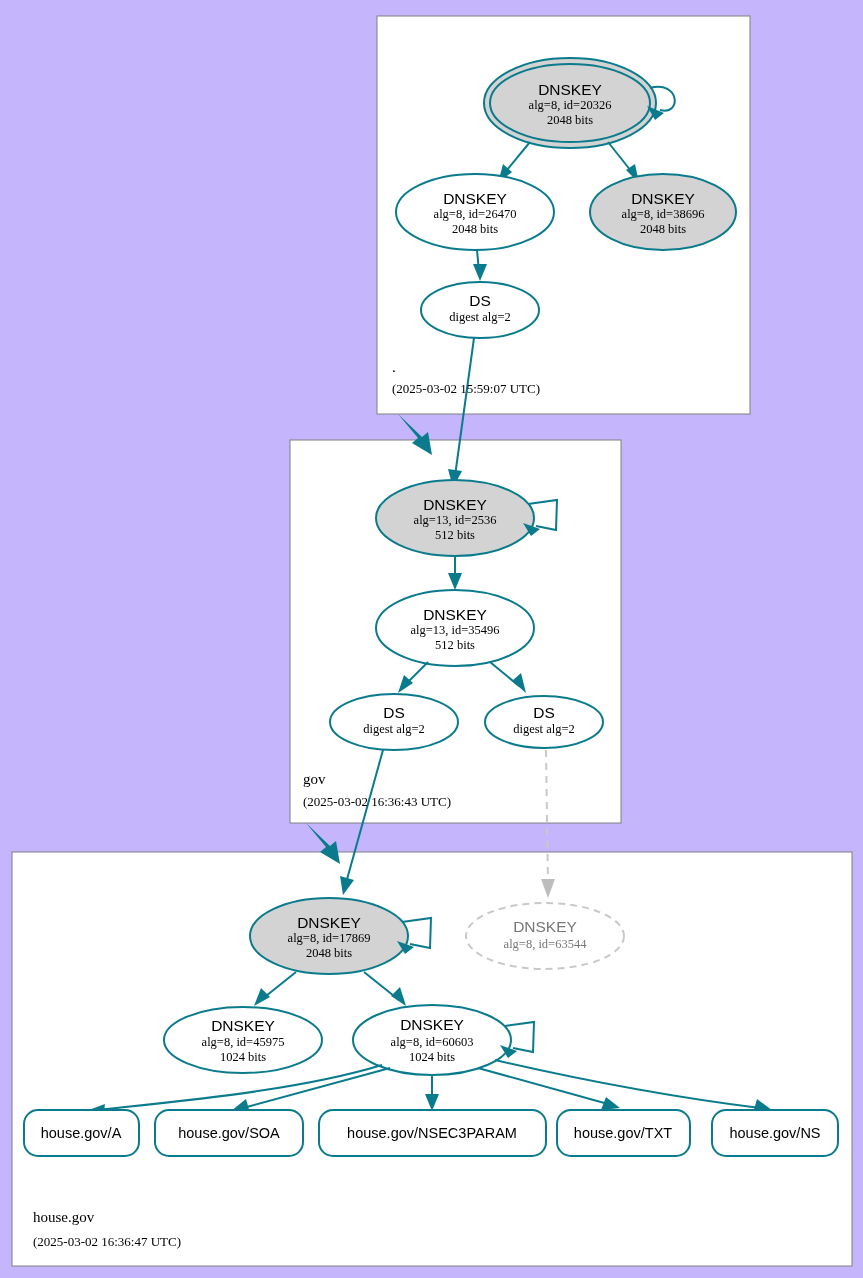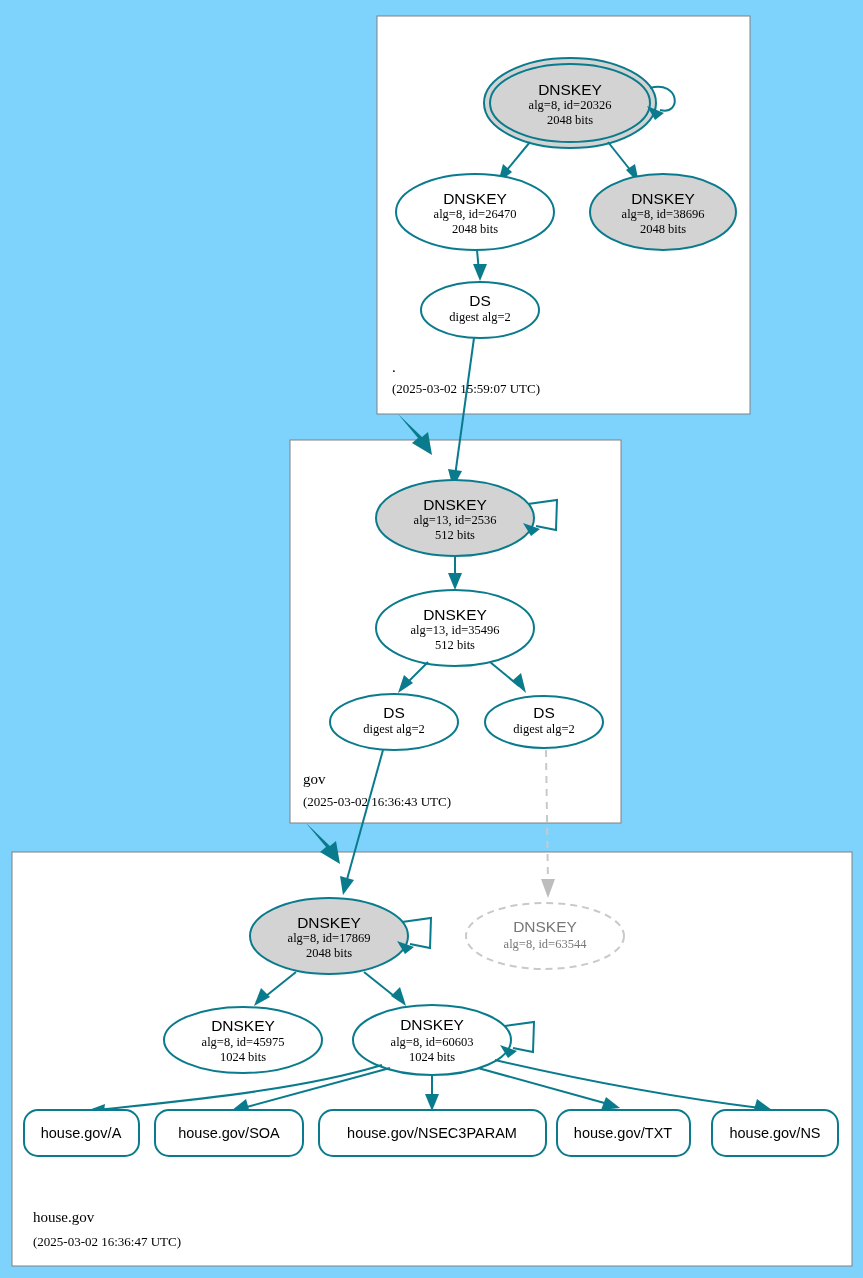--- a/index.html
+++ b/index.html
@@ -8,21 +8,21 @@
     background: #ffffff;
   }
   body {
     font-family: "Liberation Serif", "DejaVu Serif", serif;
   }
   #canvas {
     position: relative;
     width: 863px;
     height: 1278px;
     overflow: hidden;
-    background: #7dd3fc;
+    background: #c4b5fd;
   }
   svg#graph {
     position: absolute;
     left: 0;
     top: 0;
     width: 863px;
     height: 1278px;
   }
   .zone-box {
     fill: #ffffff;

